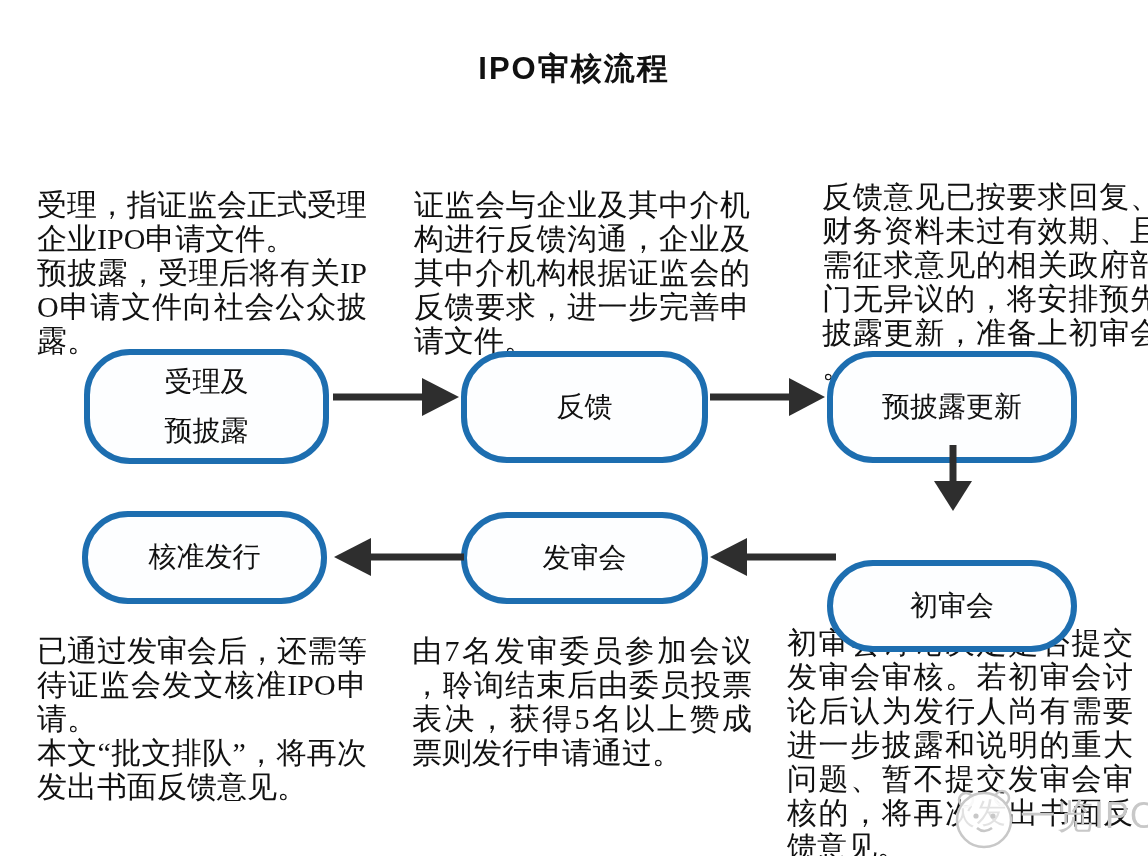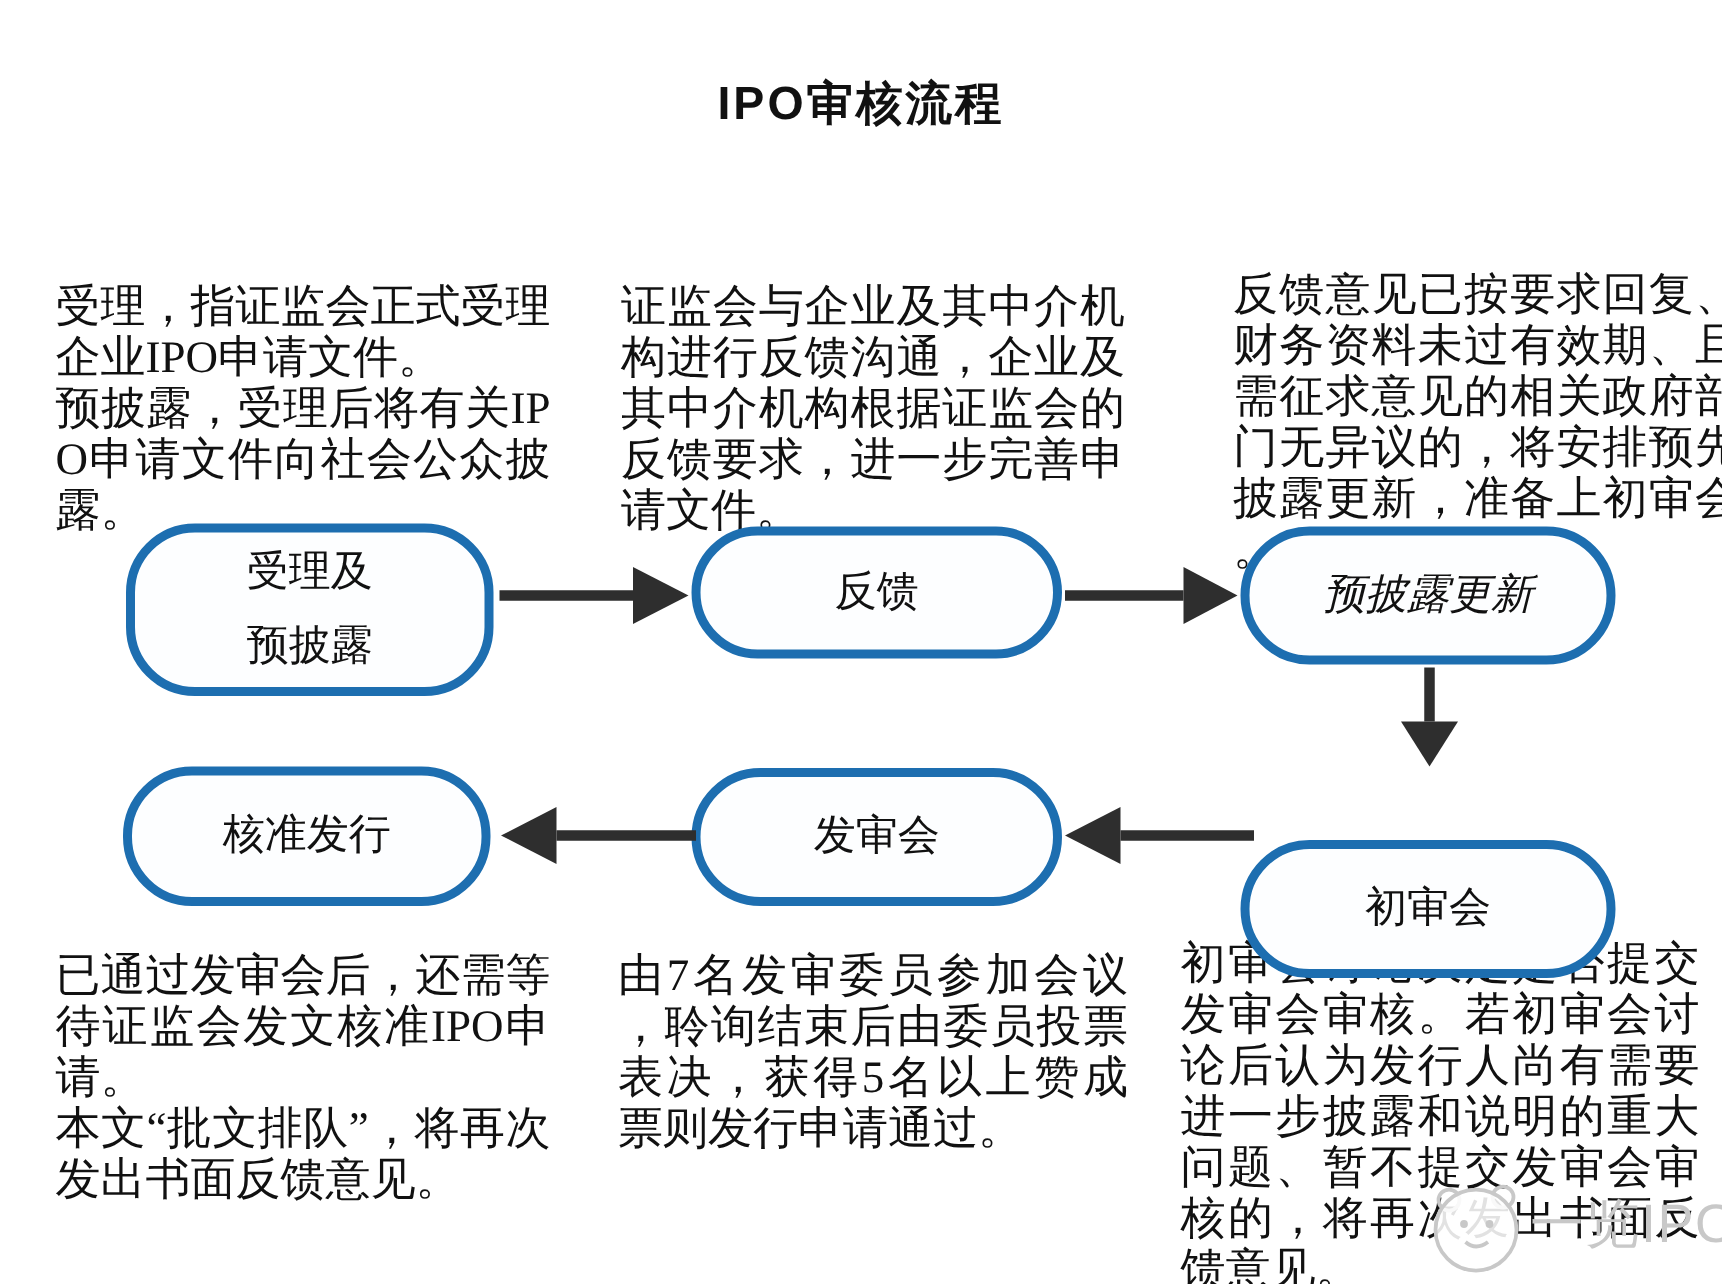--- a/index.html
+++ b/index.html
@@ -53,22 +53,22 @@
     background:#fdfeff;
     display:flex;
     flex-direction:column;
     align-items:center;
     justify-content:center;
     font-size:28px;
     line-height:1.3;
     text-align:center;
   }
   .node.p1{left:84px;  top:349px; width:245px; height:115px;gap:12px;}
-  .node.p2{left:461px; top:351px; width:247px; height:88px;}
-  .node.p3{left:827px; top:351px; width:250px; height:92px;font-style:italic;}
+  .node.p2{left:461px; top:351px; width:247px; height:112px;}
+  .node.p3{left:827px; top:351px; width:250px; height:112px;}
   .node.p4{left:82px;  top:511px; width:245px; height:93px;}
   .node.p5{left:461px; top:512px; width:247px; height:92px;}
   .node.p6{left:827px; top:512px; width:250px; height:92px;margin-top:48px;}
   .node span:empty{display:none;}
   .arrows{
     position:absolute;left:0;top:0;width:1148px;height:856px;
     pointer-events:none;
   }
   .arrows .edge{stroke:var(--arrow);stroke-width:7;}
   .arrows .head{fill:var(--arrow);stroke:none;}

